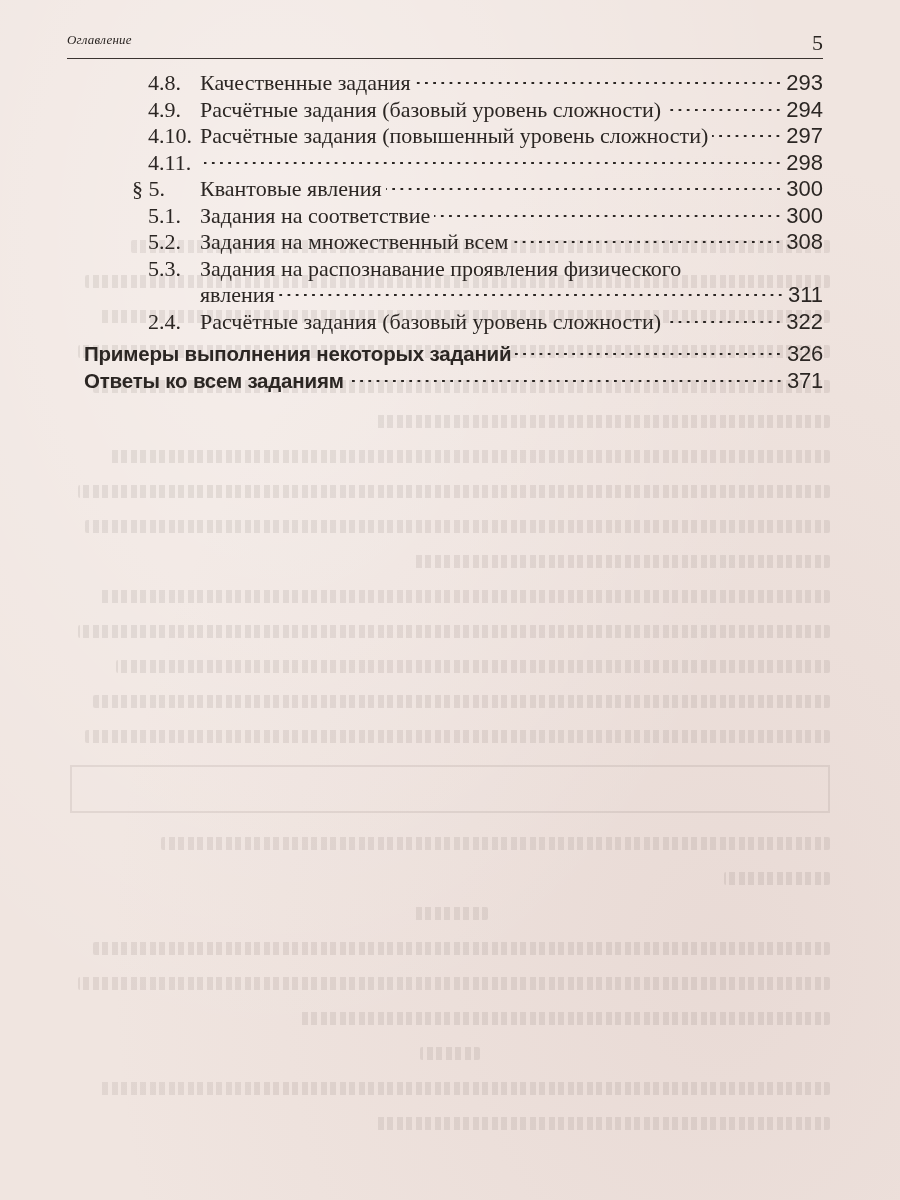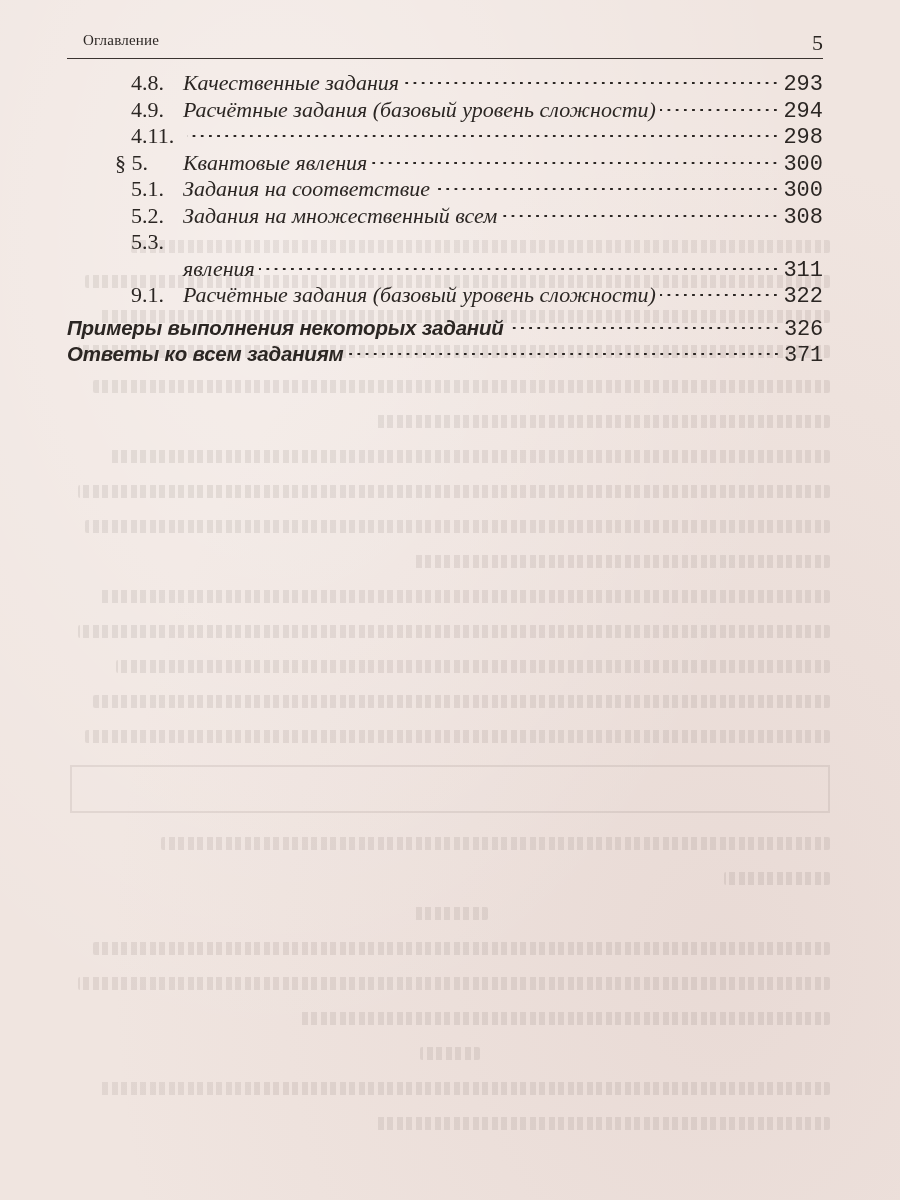--- a/index.html
+++ b/index.html
@@ -48,23 +48,24 @@
     .running-head {
       position: absolute;
       left: 67px;
       top: 30px;
       width: 756px;
       height: 28px;
       border-bottom: 1.5px solid #3a3330;
     }
     .running-head .title {
       position: absolute;
-      left: 16px;
+      left: 0;
       top: 2px;
-      font-size: 15px;
+      font-style: italic;
+      font-size: 13px;
       letter-spacing: 0.2px;
     }
     .running-head .pageno {
       position: absolute;
       right: 0;
       top: 0;
       font-size: 22px;
     }
     .toc {
       position: absolute;
@@ -73,48 +74,49 @@
       width: 756px;
     }
     .row {
       position: relative;
       display: flex;
       align-items: baseline;
       font-size: 22px;
       line-height: 26.5px;
       height: 26.5px;
       white-space: nowrap;
+      margin-left: 17px;
     }
     .row.lvl2 { padding-left: 64px; }
     .row.lvl1 { padding-left: 48px; }
     .row.lvl0 { padding-left: 0; font-family: "Liberation Sans", "DejaVu Sans", sans-serif; font-weight: bold; font-size: 20.5px; letter-spacing: -0.2px; }
     .row.lvl0.first { margin-top: 6px; }
     .num {
       display: inline-block;
       flex: 0 0 auto;
     }
     .row.lvl2 .num { width: 52px; }
     .row.lvl1 .num { width: 68px; }
-    .label { flex: 0 0 auto; font-style: italic; }
+    .label { flex: 0 0 auto; }
     .leader {
       flex: 1 1 auto;
       overflow: hidden;
       margin: 0 4px;
       position: relative;
       top: -4px;
       height: 6px;
       background-image: radial-gradient(circle, #2b2623 1.1px, transparent 1.3px);
       background-size: 8.2px 6px;
       background-repeat: repeat-x;
       background-position: right center;
     }
     .page-ref {
       flex: 0 0 auto;
       min-width: 34px;
-      font-family: Liberation Mono, monospace;
+      font-family: Liberation Sans, sans-serif;
       font-weight: normal;
       font-size: 22px;
     }
     .row.wrap-first .leader { visibility: hidden; }
     .row.cont { padding-left: 116px; }
   </style>
 </head>
 <body>
 
 <div class="page">
@@ -161,20 +163,26 @@
       <span class="page-ref">293</span>
     </div>
 
     <div class="row lvl2">
       <span class="num">4.9.</span>
       <span class="label">Расчётные задания (базовый уровень сложности)</span>
       <span class="leader"></span>
       <span class="page-ref">294</span>
     </div>
 
+    <div class="row lvl2">
+      <span class="num">4.10.</span>
+      <span class="label">Расчётные задания (повышенный уровень сложности)</span>
+      <span class="leader"></span>
+      <span class="page-ref">297</span>
+    </div>
 
     <div class="row lvl2">
       <span class="num">4.11.</span>
       <span class="leader"></span>
       <span class="page-ref">298</span>
     </div>
 
     <div class="row lvl1">
       <span class="num">§ 5.</span>
       <span class="label">Квантовые явления</span>
@@ -191,31 +199,32 @@
 
     <div class="row lvl2">
       <span class="num">5.2.</span>
       <span class="label">Задания на множественный всем</span>
       <span class="leader"></span>
       <span class="page-ref">308</span>
     </div>
 
     <div class="row lvl2 wrap-first">
       <span class="num">5.3.</span>
+      <span class="label">Задания на распознавание проявления физического</span>
       <span class="leader"></span>
     </div>
     <div class="row cont">
       <span class="label">явления</span>
       <span class="leader"></span>
       <span class="page-ref">311</span>
     </div>
 
 
     <div class="row lvl2">
-      <span class="num">9.1.</span>
+      <span class="num">2.4.</span>
       <span class="label">Расчётные задания (базовый уровень сложности)</span>
       <span class="leader"></span>
       <span class="page-ref">322</span>
     </div>
 
     <div class="row lvl0 first">
       <span class="label">Примеры выполнения некоторых заданий</span>
       <span class="leader"></span>
       <span class="page-ref">326</span>
     </div>

